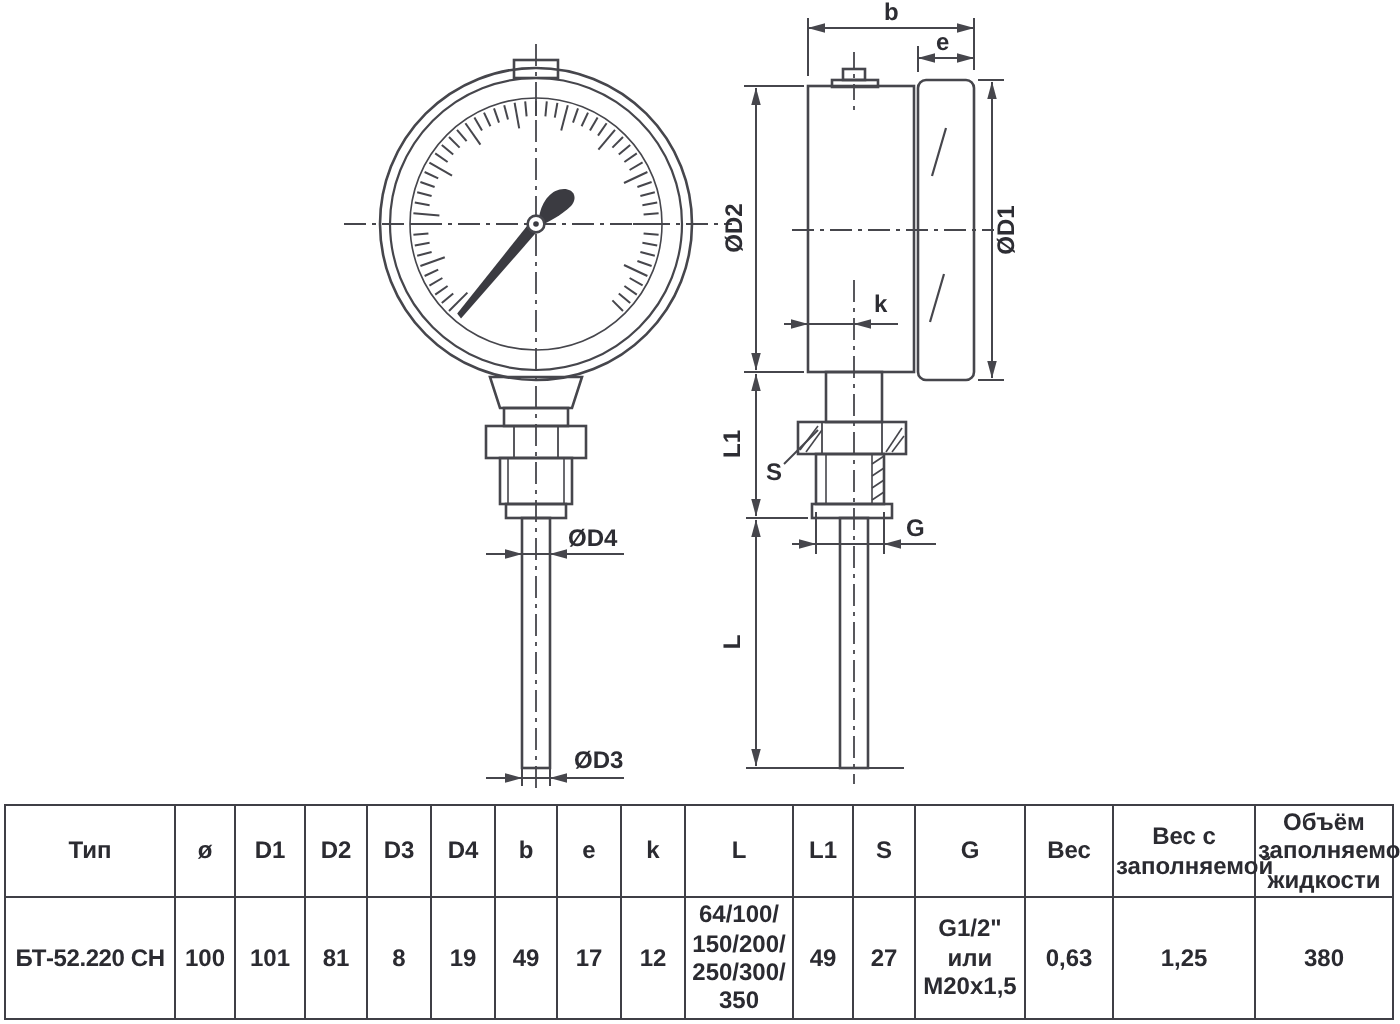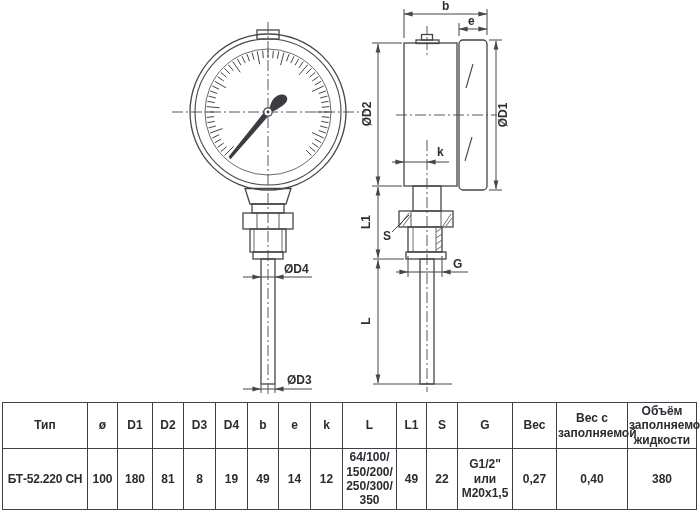--- a/index.html
+++ b/index.html
@@ -276,35 +276,35 @@
 заполняемой</th>
         <th class="hdr-small">Объём
 заполняемой
 жидкости</th>
       </tr>
     </thead>
     <tbody>
       <tr>
         <td class="cell-type">БТ-52.220 СН</td>
         <td>100</td>
-        <td>180</td>
+        <td>101</td>
         <td>81</td>
         <td>8</td>
         <td>19</td>
         <td>49</td>
-        <td>14</td>
+        <td>17</td>
         <td>12</td>
         <td class="cell-multiline-sm">64/100/
 150/200/
 250/300/
 350</td>
         <td>49</td>
-        <td>22</td>
+        <td>27</td>
         <td class="cell-multiline-md">G1/2"
 или
 M20x1,5</td>
-        <td>0,27</td>
-        <td>0,40</td>
+        <td>0,63</td>
+        <td>1,25</td>
         <td>380</td>
       </tr>
     </tbody>
   </table>
 </div>
 
 </body></html>

